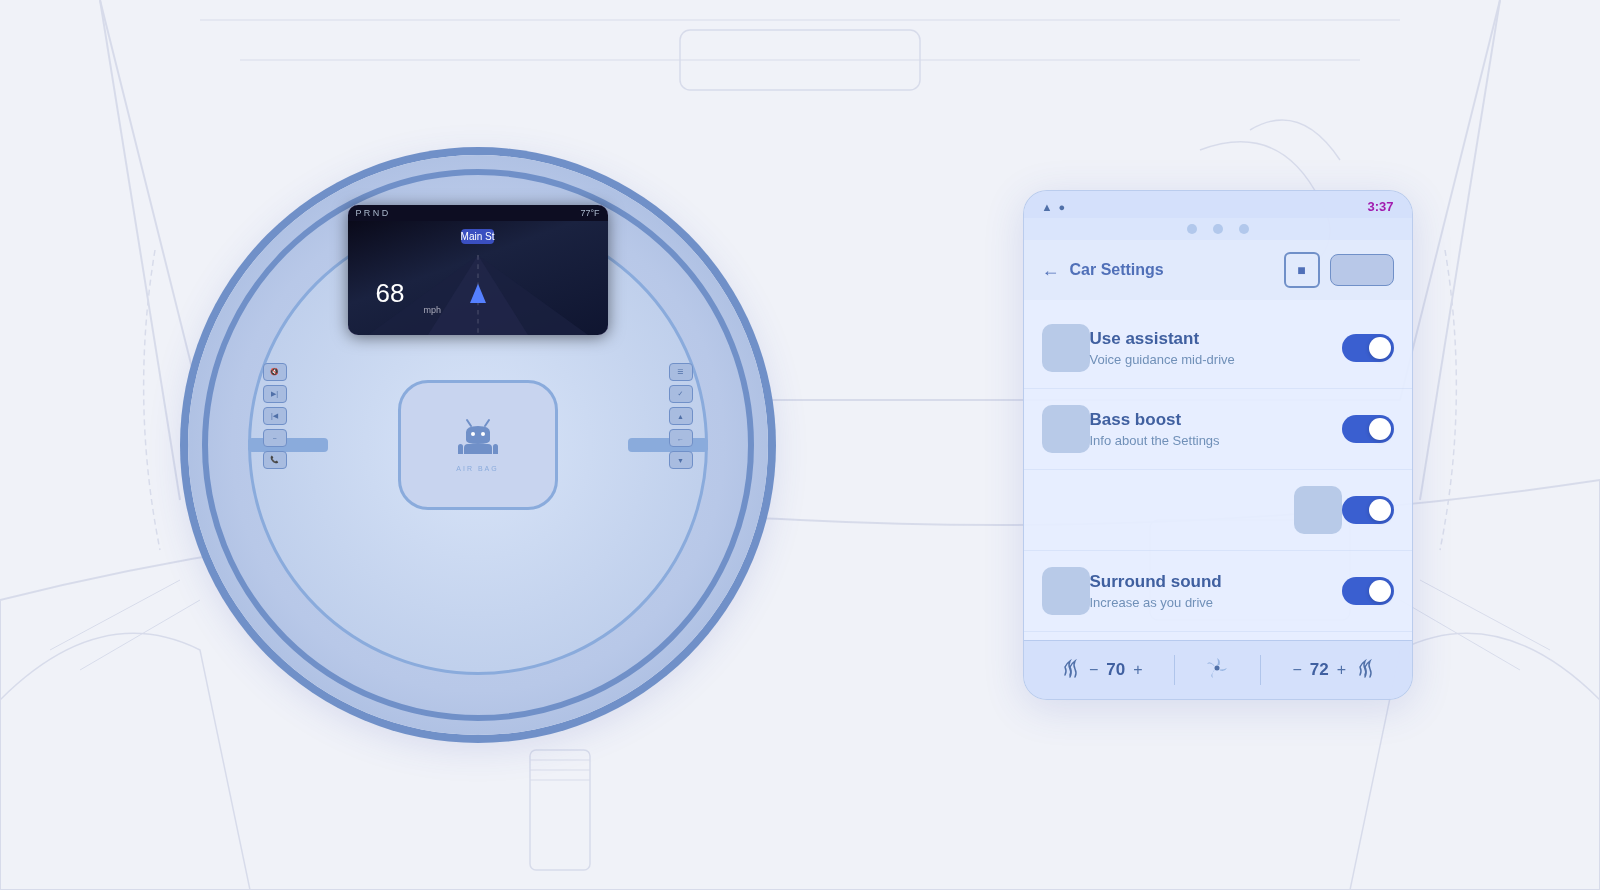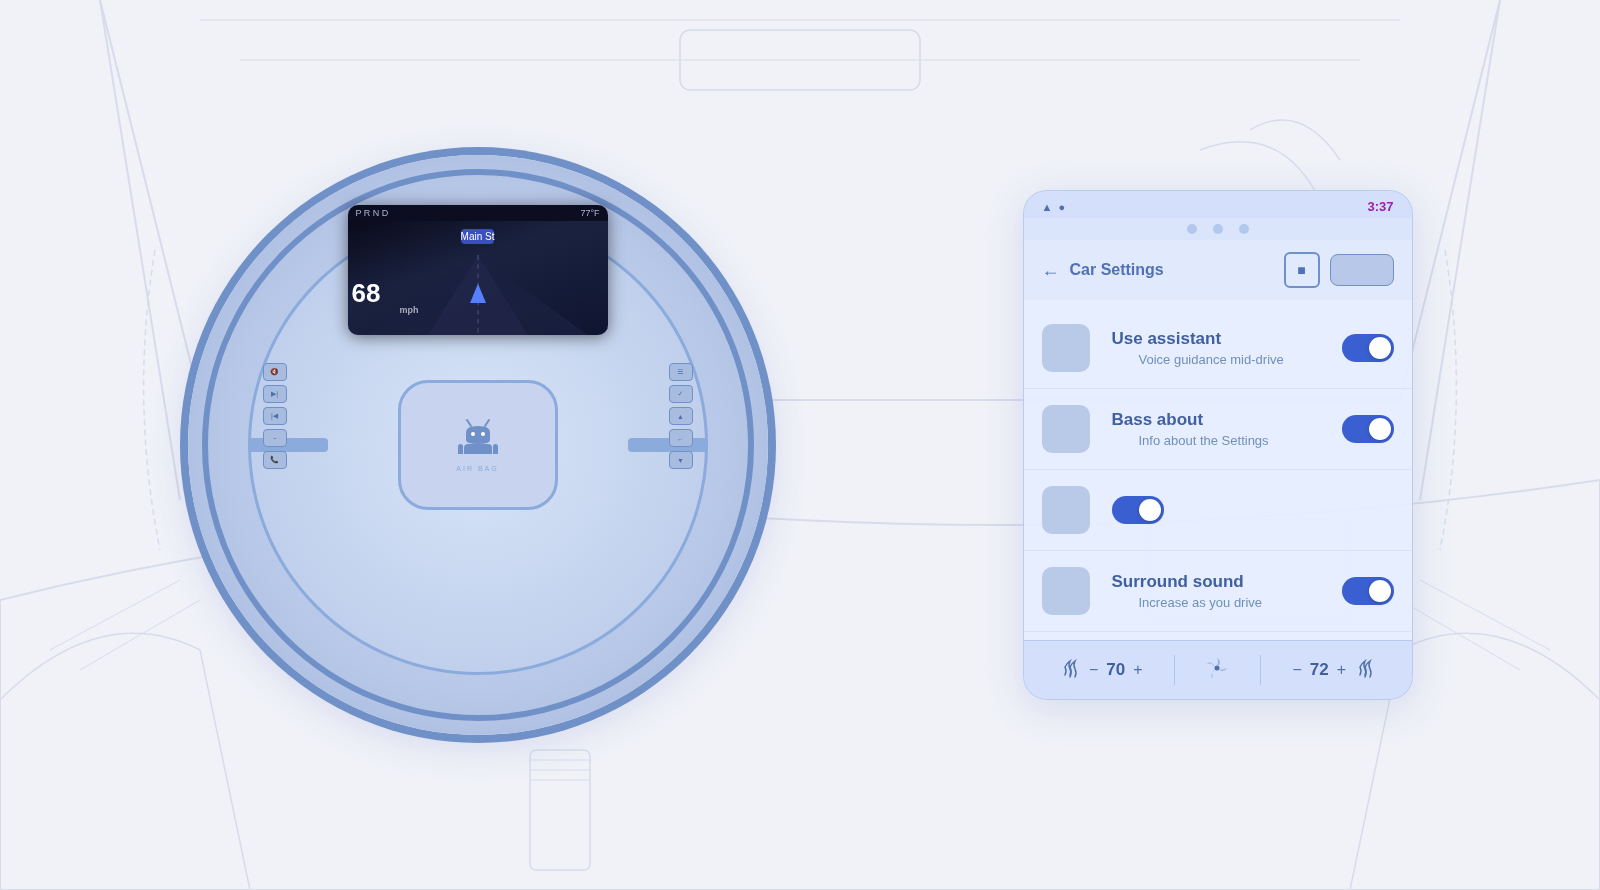--- a/index.html
+++ b/index.html
@@ -129,24 +129,24 @@
       color: white;
       font-size: 10px;
       padding: 2px 0;
       border-radius: 4px;
       white-space: nowrap;
     }
 
     .speed-display {
       position: absolute;
       bottom: 20px;
-      left: 4px;
+      left: 28px;
       color: white;
       font-size: 26px;
-      font-weight: bold;
+      font-weight: normal;
       line-height: 1;
     }
 
     .speed-unit {
       font-size: 9px;
       color: #aab;
       display: block;
       margin-left: 48px;
     }
 
@@ -322,22 +322,23 @@
 
     
     .settings-list {
       padding: 8px 0;
     }
 
     .setting-item {
       display: flex;
       align-items: center;
       padding: 16px 18px;
-      gap: 22px;
+      gap: 0;
       border-bottom: 1px solid rgba(160,185,230,0.2);
+      justify-content: flex-end;
     }
 
     .setting-icon-box {
       width: 48px;
       height: 48px;
       border-radius: 10px;
       background: #b8cae8;
       flex-shrink: 0;
     }
 
@@ -348,21 +349,20 @@
     .setting-title {
       font-size: 17px;
       font-weight: 600;
       color: #4060a0;
       margin-bottom: 3px;
     }
 
     .setting-subtitle {
       font-size: 13px;
       color: #7090b8;
-      margin-left: 27px;
     }
 
     
     .toggle-switch {
       width: 52px;
       height: 28px;
       border-radius: 14px;
       position: relative;
       cursor: pointer;
       flex-shrink: 0;
@@ -598,21 +598,21 @@
           <div class="setting-subtitle">Voice guidance mid-drive</div>
         </div>
         <div class="toggle-switch toggle-on">
           <div class="toggle-knob"></div>
         </div>
       </div>
 
       <div class="setting-item">
         <div class="setting-icon-box"></div>
         <div class="setting-text">
-          <div class="setting-title">Bass about</div>
+          <div class="setting-title">Bass boost</div>
           <div class="setting-subtitle">Info about the Settings</div>
         </div>
         <div class="toggle-switch toggle-on">
           <div class="toggle-knob"></div>
         </div>
       </div>
 
       <div class="setting-item">
         <div class="setting-icon-box"></div>
         <div class="toggle-switch toggle-on">

